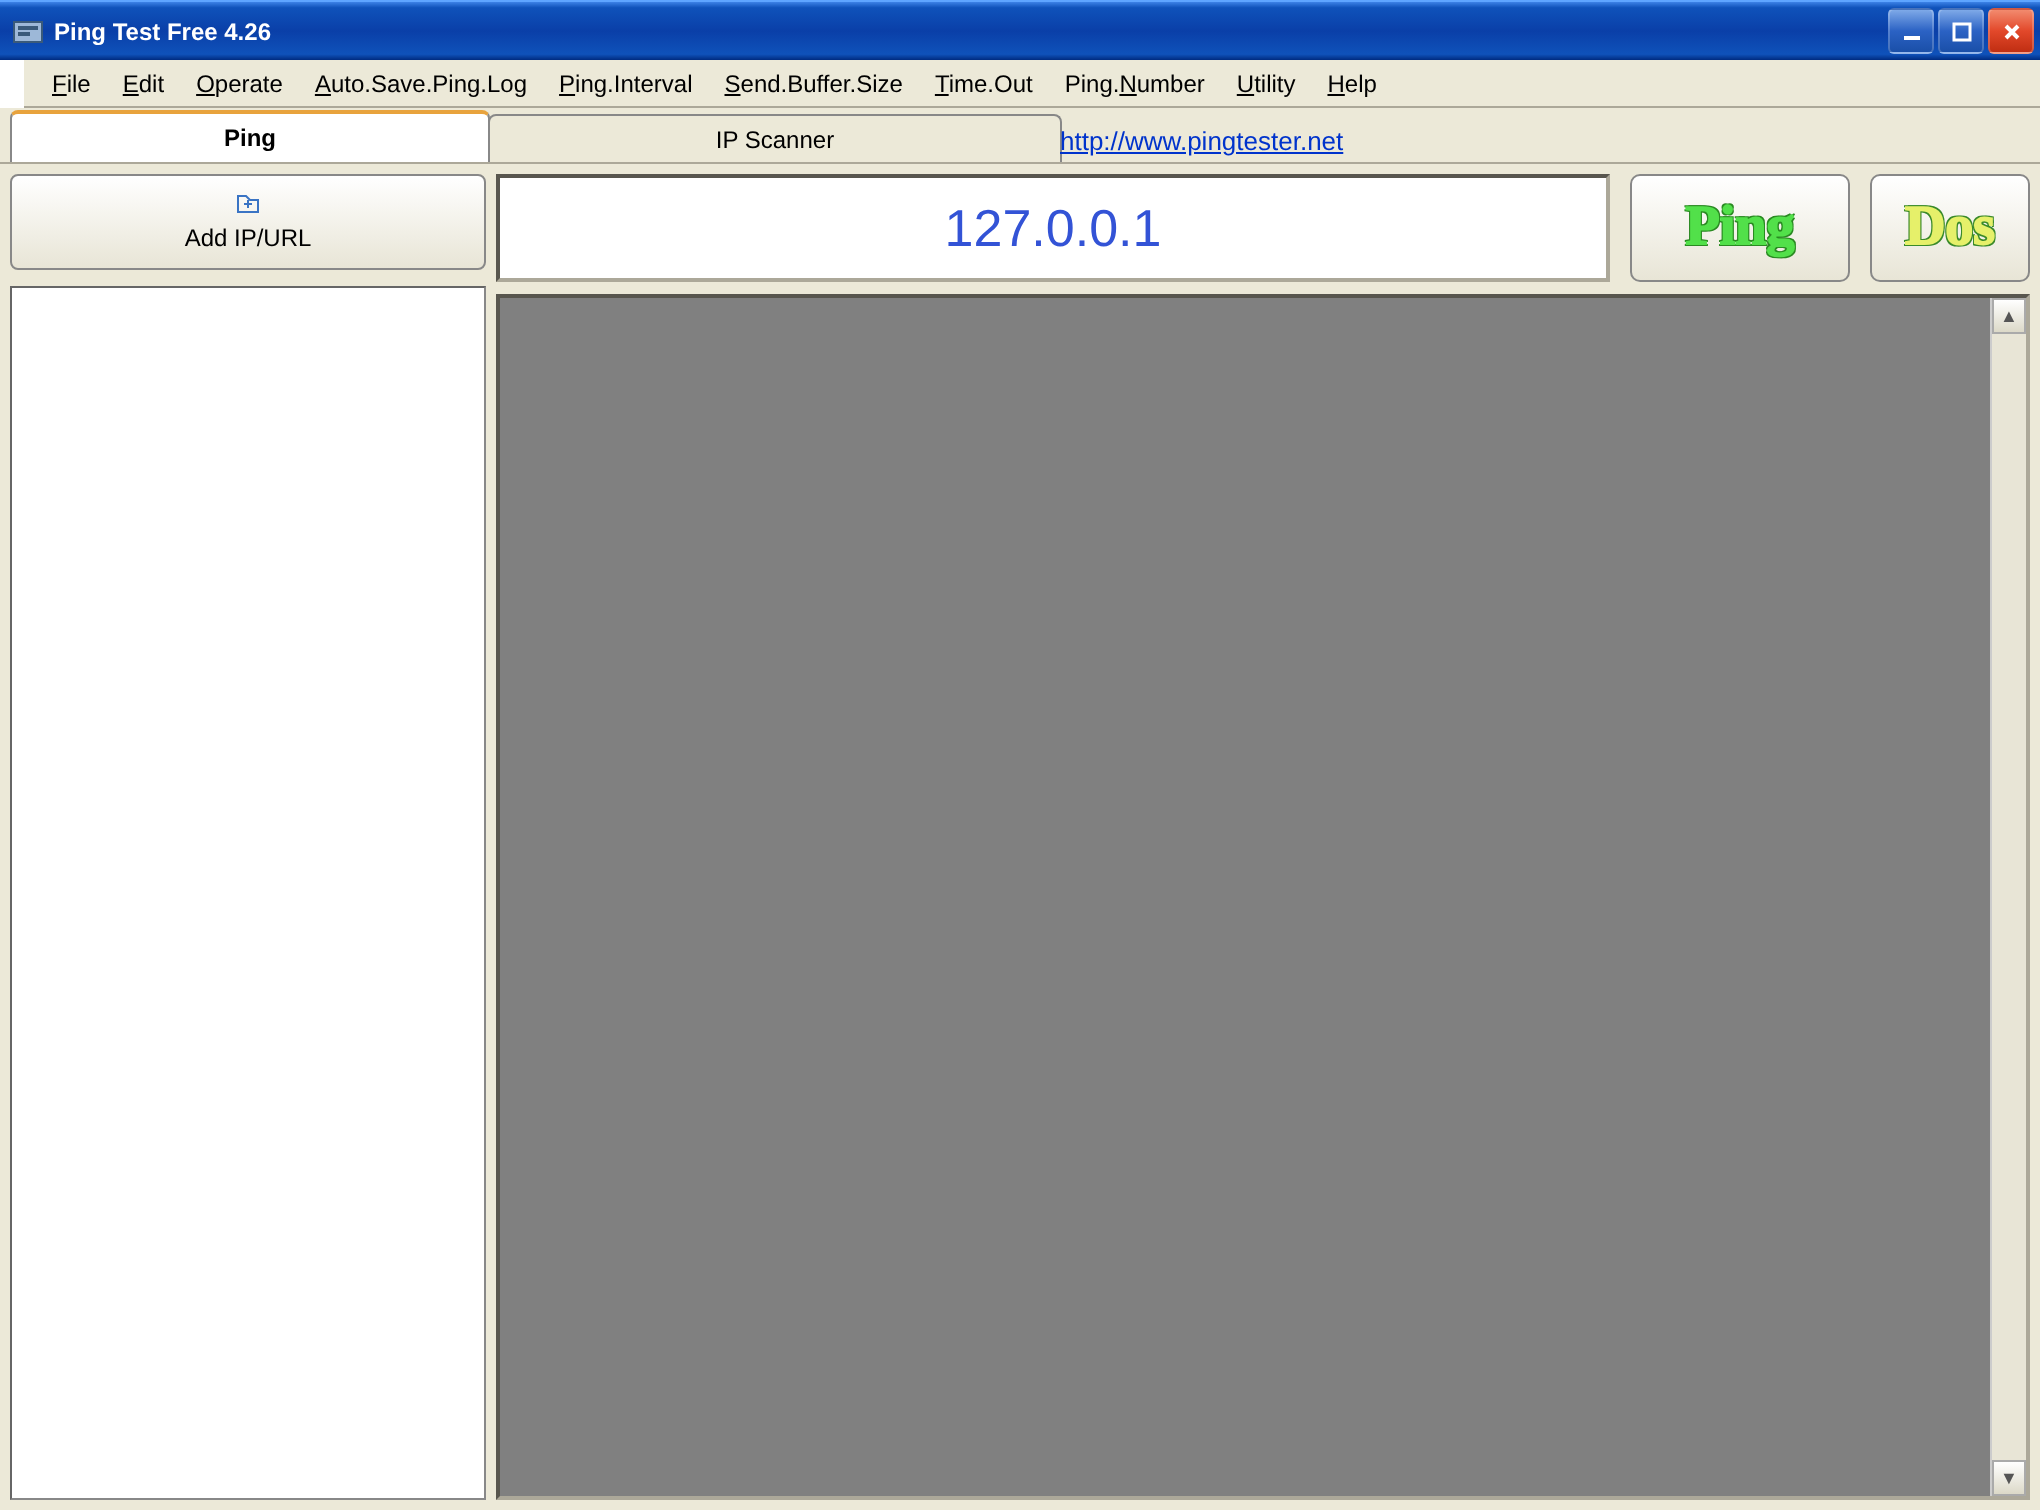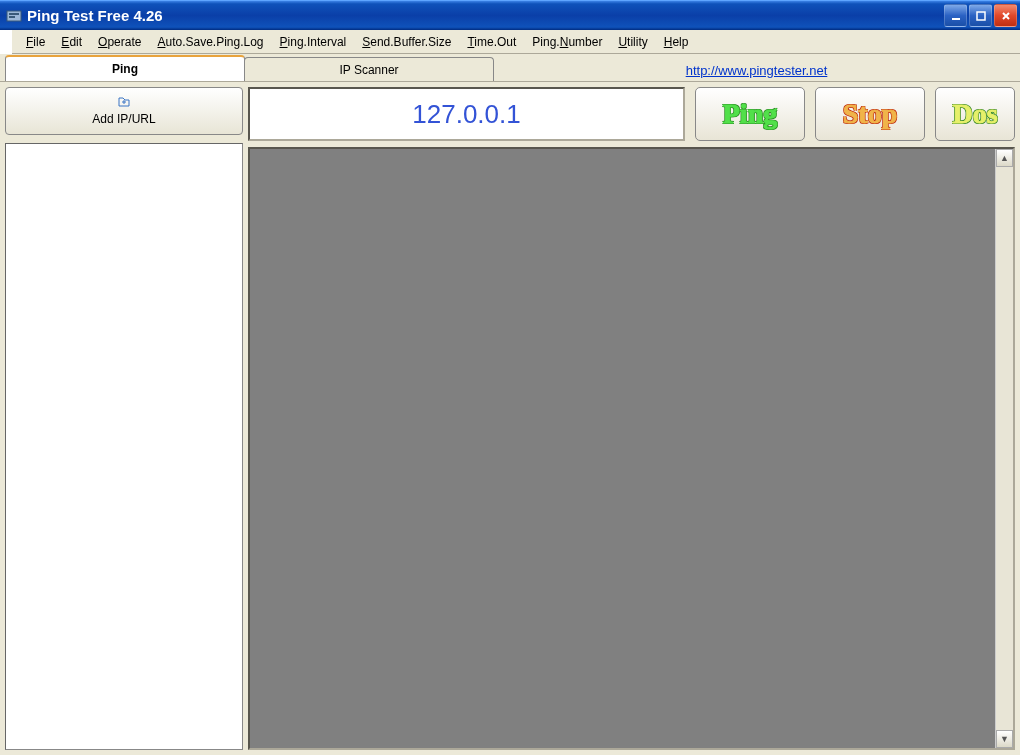--- a/index.html
+++ b/index.html
@@ -19,21 +19,21 @@
     font-size:12px;color:var(--text);overflow:hidden;
     background:#fff;
   }
 
   
   .titlebar{
     height:30px;
     background:linear-gradient(to bottom,#3c82e6 0%,#0f52ba 10%,#0a3fa8 50%,#0f52ba 90%,#002b80 100%);
     border-top:1px solid #5ea5ff;
     display:flex;align-items:center;padding:0 3px 0 6px;
-    color:#fff;font-weight:bold;font-size:15px;
+    color:#fff;font-weight:bold;font-size:12px;
   }
   .titlebar .icon{margin-right:5px;display:flex;}
   .titlebar .spacer{flex:1;}
   .win-btns{display:flex;gap:2px;}
   .win-btn{
     width:23px;height:23px;border-radius:3px;
     border:1px solid #fff3;
     display:flex;align-items:center;justify-content:center;
     color:#fff;font-weight:bold;
   }
@@ -66,23 +66,23 @@
     padding:0 20px;font-size:12px;
     border:1px solid #888;border-bottom:none;
     background:var(--face);border-radius:4px 4px 0 0;
     margin-right:-1px;cursor:default;
   }
   .tab.active{
     background:#fff;height:26px;font-weight:bold;
     border-top:2px solid #e8a33d;
   }
   .tab:first-child{margin-left:5px;width:240px;}
-  .tab:nth-child(2){width:250px;}
+  .tab:nth-child(2){width:287px;}
   .tabrow .link-area{
-    flex:1;text-align:center;align-self:center;padding-bottom:4px;margin-top:10px;
+    flex:1;align-self:center;padding-bottom:4px;margin-top:10px;
   }
   .tabrow a{color:var(--link);text-decoration:underline;cursor:pointer;font-size:13px;}
 
   
   .content{
     display:flex;height:calc(100% - 30px - 24px - 28px);
     background:var(--face);padding:5px;gap:5px;
   }
   .left-panel{
     width:238px;display:flex;flex-direction:column;
@@ -220,23 +220,20 @@
   </div>
 
   <div class="right-panel">
     <div class="action-row">
       <div class="ip-input">
         <span>127.0.0.1</span>
       </div>
       <div class="big-btn">
         <span class="ping-txt">Ping</span>
       </div>
-      <div class="big-btn">
-        <span class="stop-txt">Stop</span>
-      </div>
       <div class="big-btn dos">
         <span class="dos-txt">Dos</span>
       </div>
     </div>
     <div class="results-area">
       <div class="results-gray"></div>
       <div class="vscroll">
         <div class="arrow">▲</div>
         <div class="track"></div>
         <div class="arrow">▼</div>

